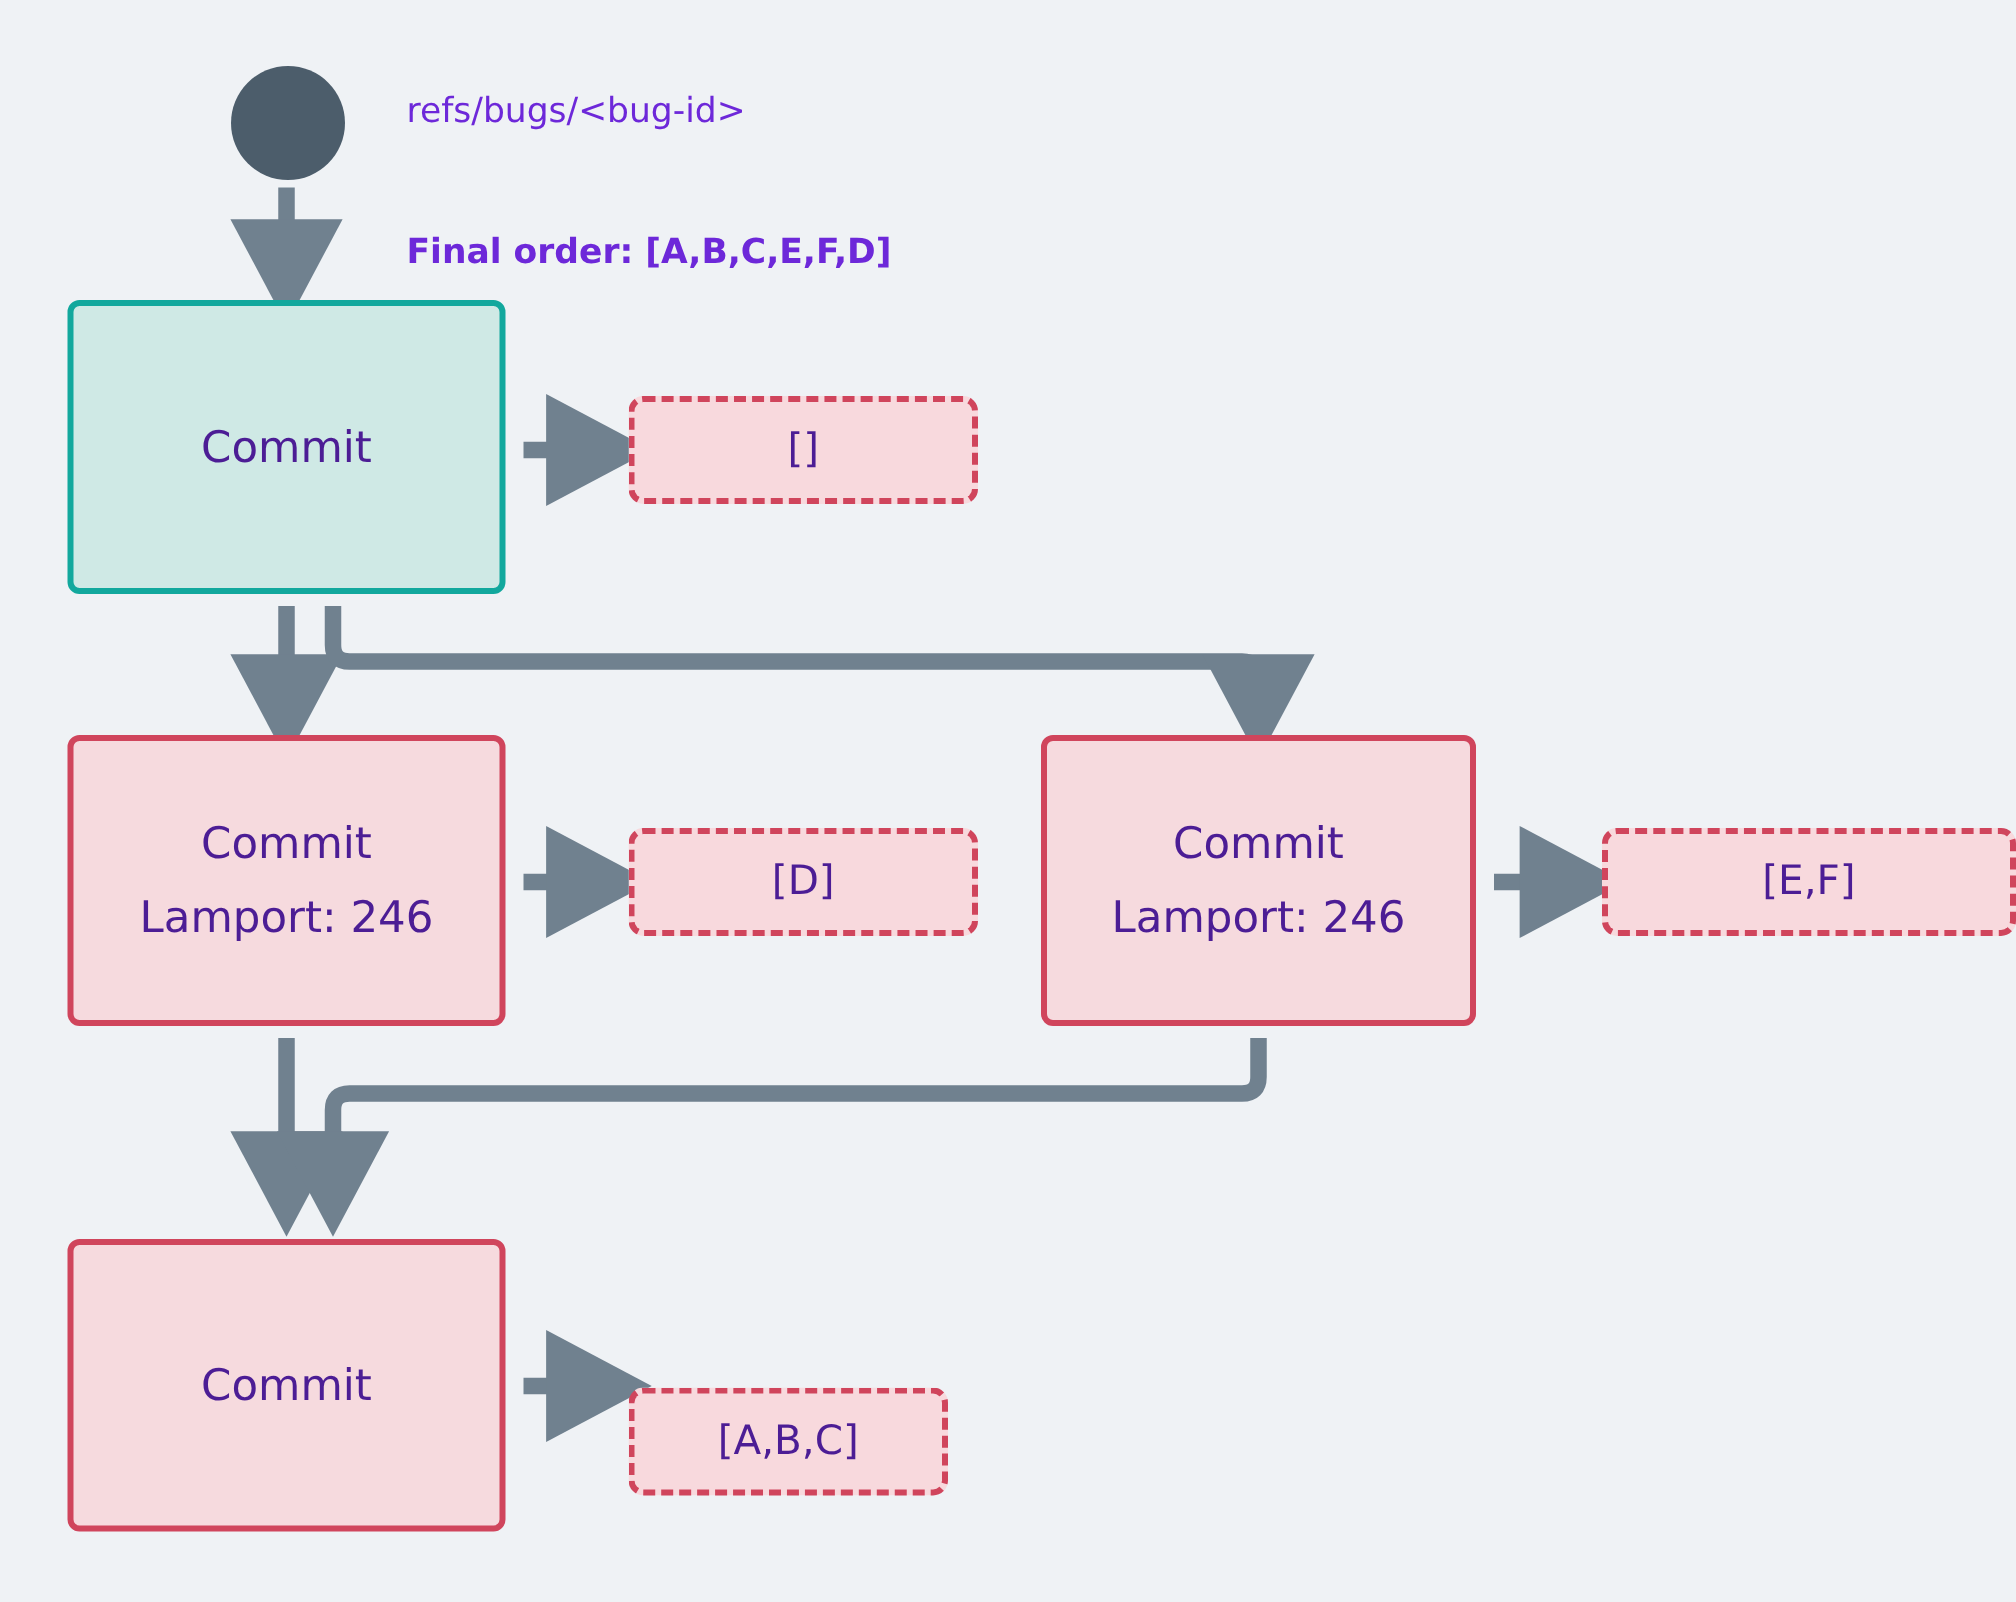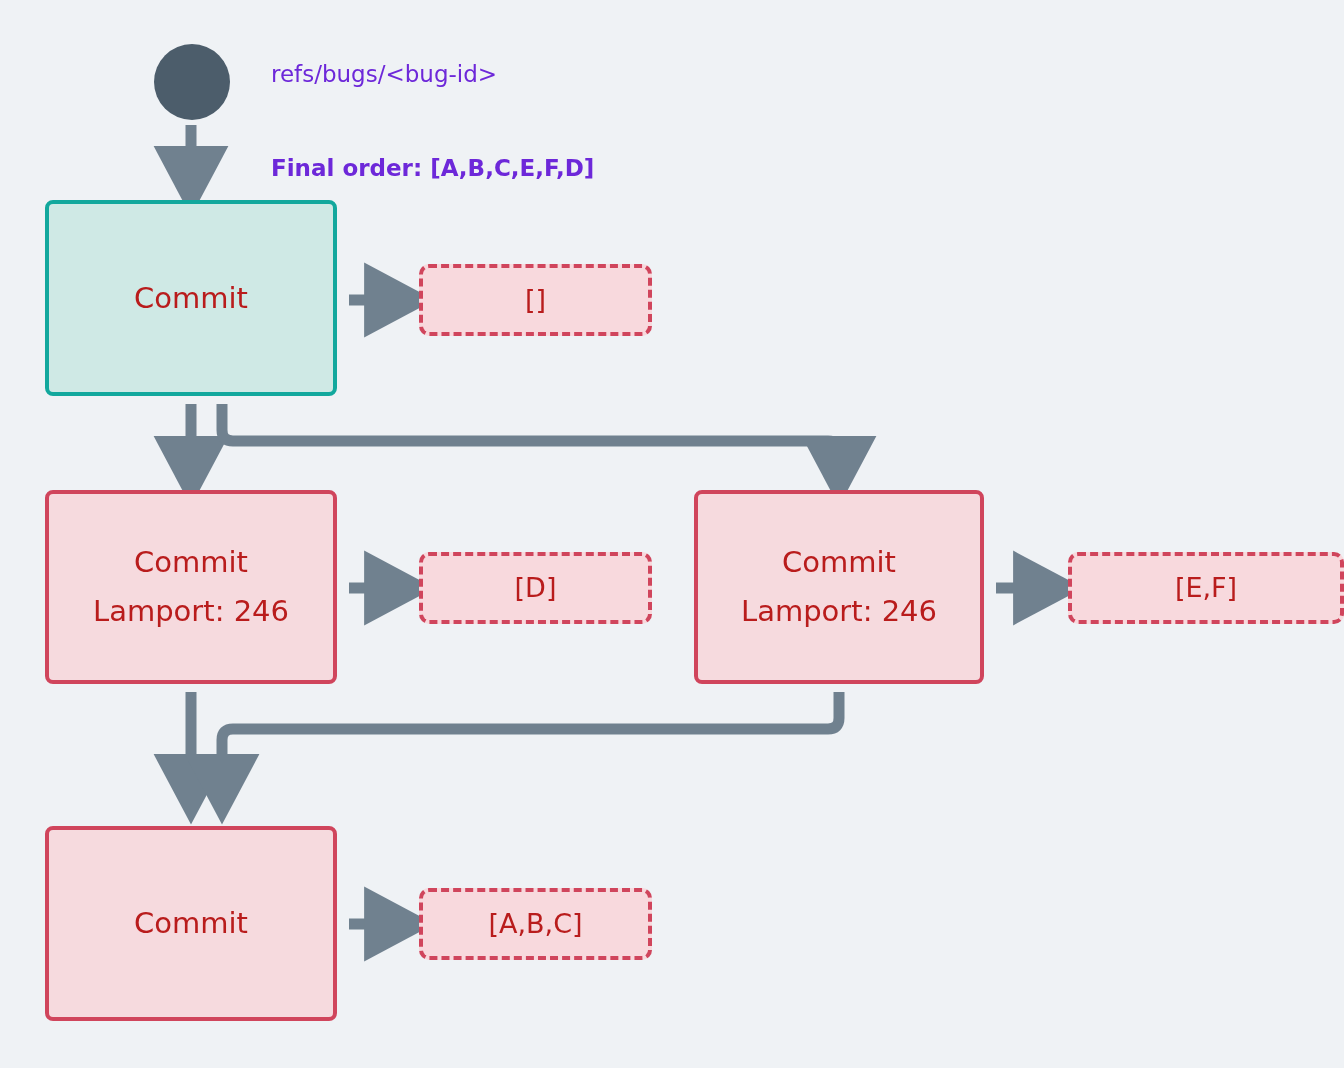--- a/index.html
+++ b/index.html
@@ -28,21 +28,21 @@
   }
 
   .node {
     position: absolute;
     box-sizing: border-box;
     display: flex;
     flex-direction: column;
     align-items: center;
     justify-content: center;
     border-radius: 8px;
-    color: #b91c1c;
+    color: #4c1d95;
     font-size: 29px;
     line-height: 49px;
     text-align: center;
     white-space: nowrap;
   }
   .node.commit-head {
     background: #cfe9e5;
     border: 4px solid #12a89d;
   }
   .node.commit {
@@ -137,17 +137,17 @@
   </div>
 
   <div class="node oplist" style="left:1068px; top:552px; width:276px; height:72px;">
     <span class="node-line">[E,F]</span>
   </div>
 
   <div class="node commit" style="left:45px; top:826px; width:292px; height:195px;">
     <span class="node-line">Commit</span>
   </div>
 
-  <div class="node oplist" style="left:419px; top:888px; width:233px; height:72px;text-align:right;">
+  <div class="node oplist" style="left:419px; top:925px; width:213px; height:72px;text-align:right;">
     <span class="node-line">[A,B,C]</span>
   </div>
 
 </div>
 
 </body></html>

